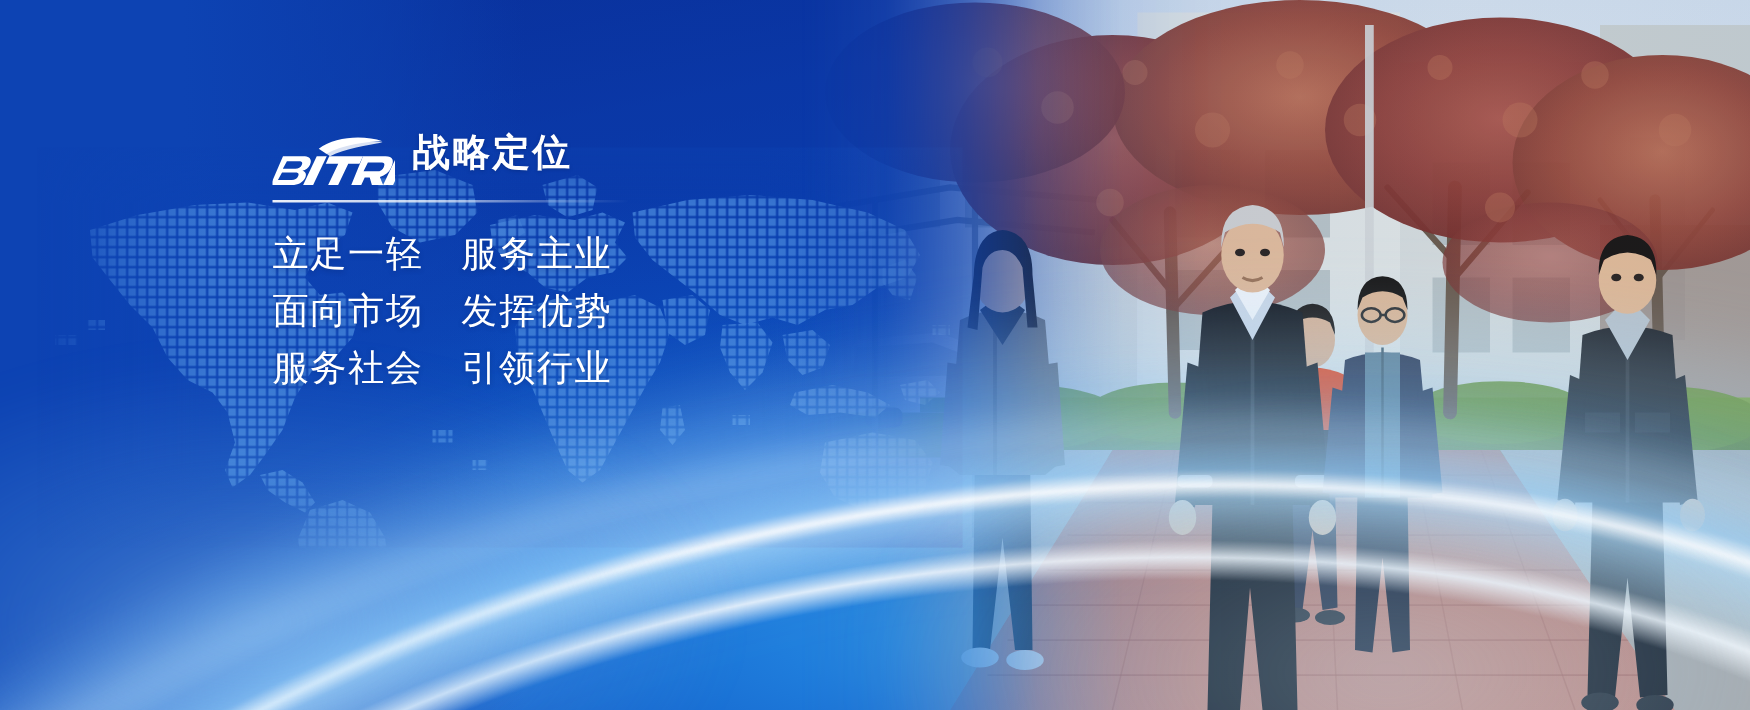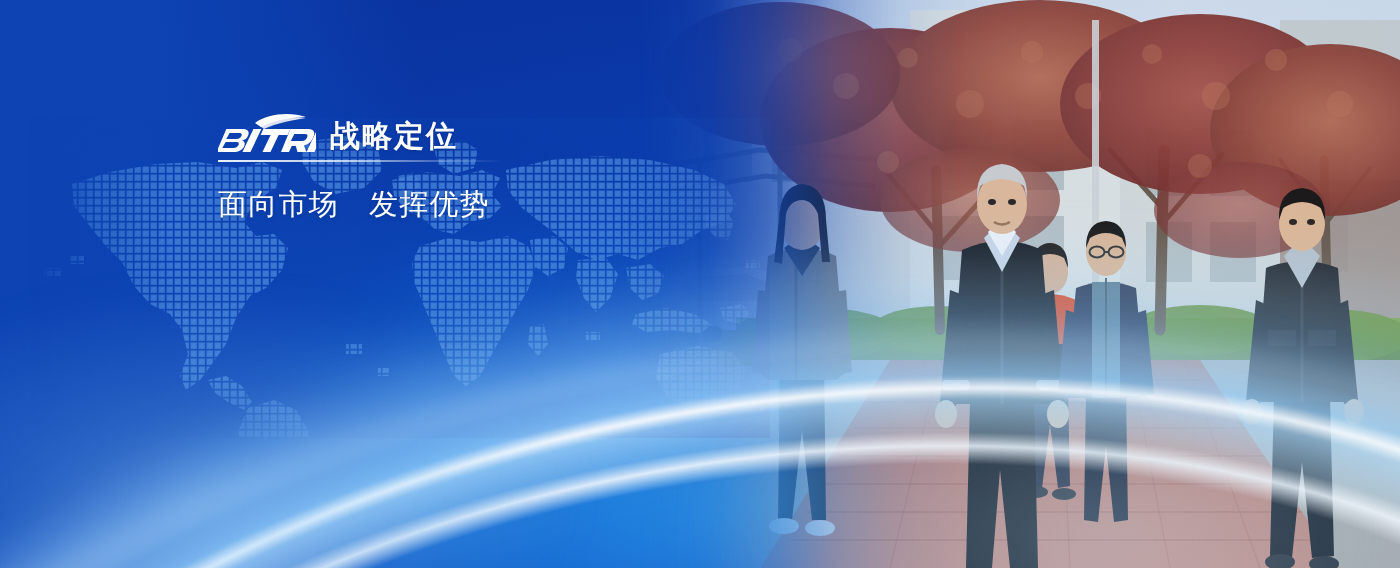--- a/index.html
+++ b/index.html
@@ -215,21 +215,21 @@
   .content {
     position: absolute;
     left: 218px;
     top: 108px;
     width: 560px;
     z-index: 9;
   }
 
   .title-row {
     display: flex;
-    align-items: flex-end;
+    align-items: flex-start;
     gap: 14px;
     height: 46px;
   }
 
   .logo {
     position: relative;
     width: 98px;
     height: 42px;
     flex: 0 0 auto;
   }
@@ -633,17 +633,19 @@
           </g>
         </svg>
       </span>
       <span class="title-cn">战略定位</span>
     </div>
 
 
     <div class="divider"></div>
 
     <div class="slogans">
+      <div class="slogan-line">立足一轻　服务主业</div>
       <div class="slogan-line">面向市场　发挥优势</div>
+      <div class="slogan-line gap-top">服务社会　引领行业</div>
     </div>
 
   </div>
 </div>
 
 </body></html>

